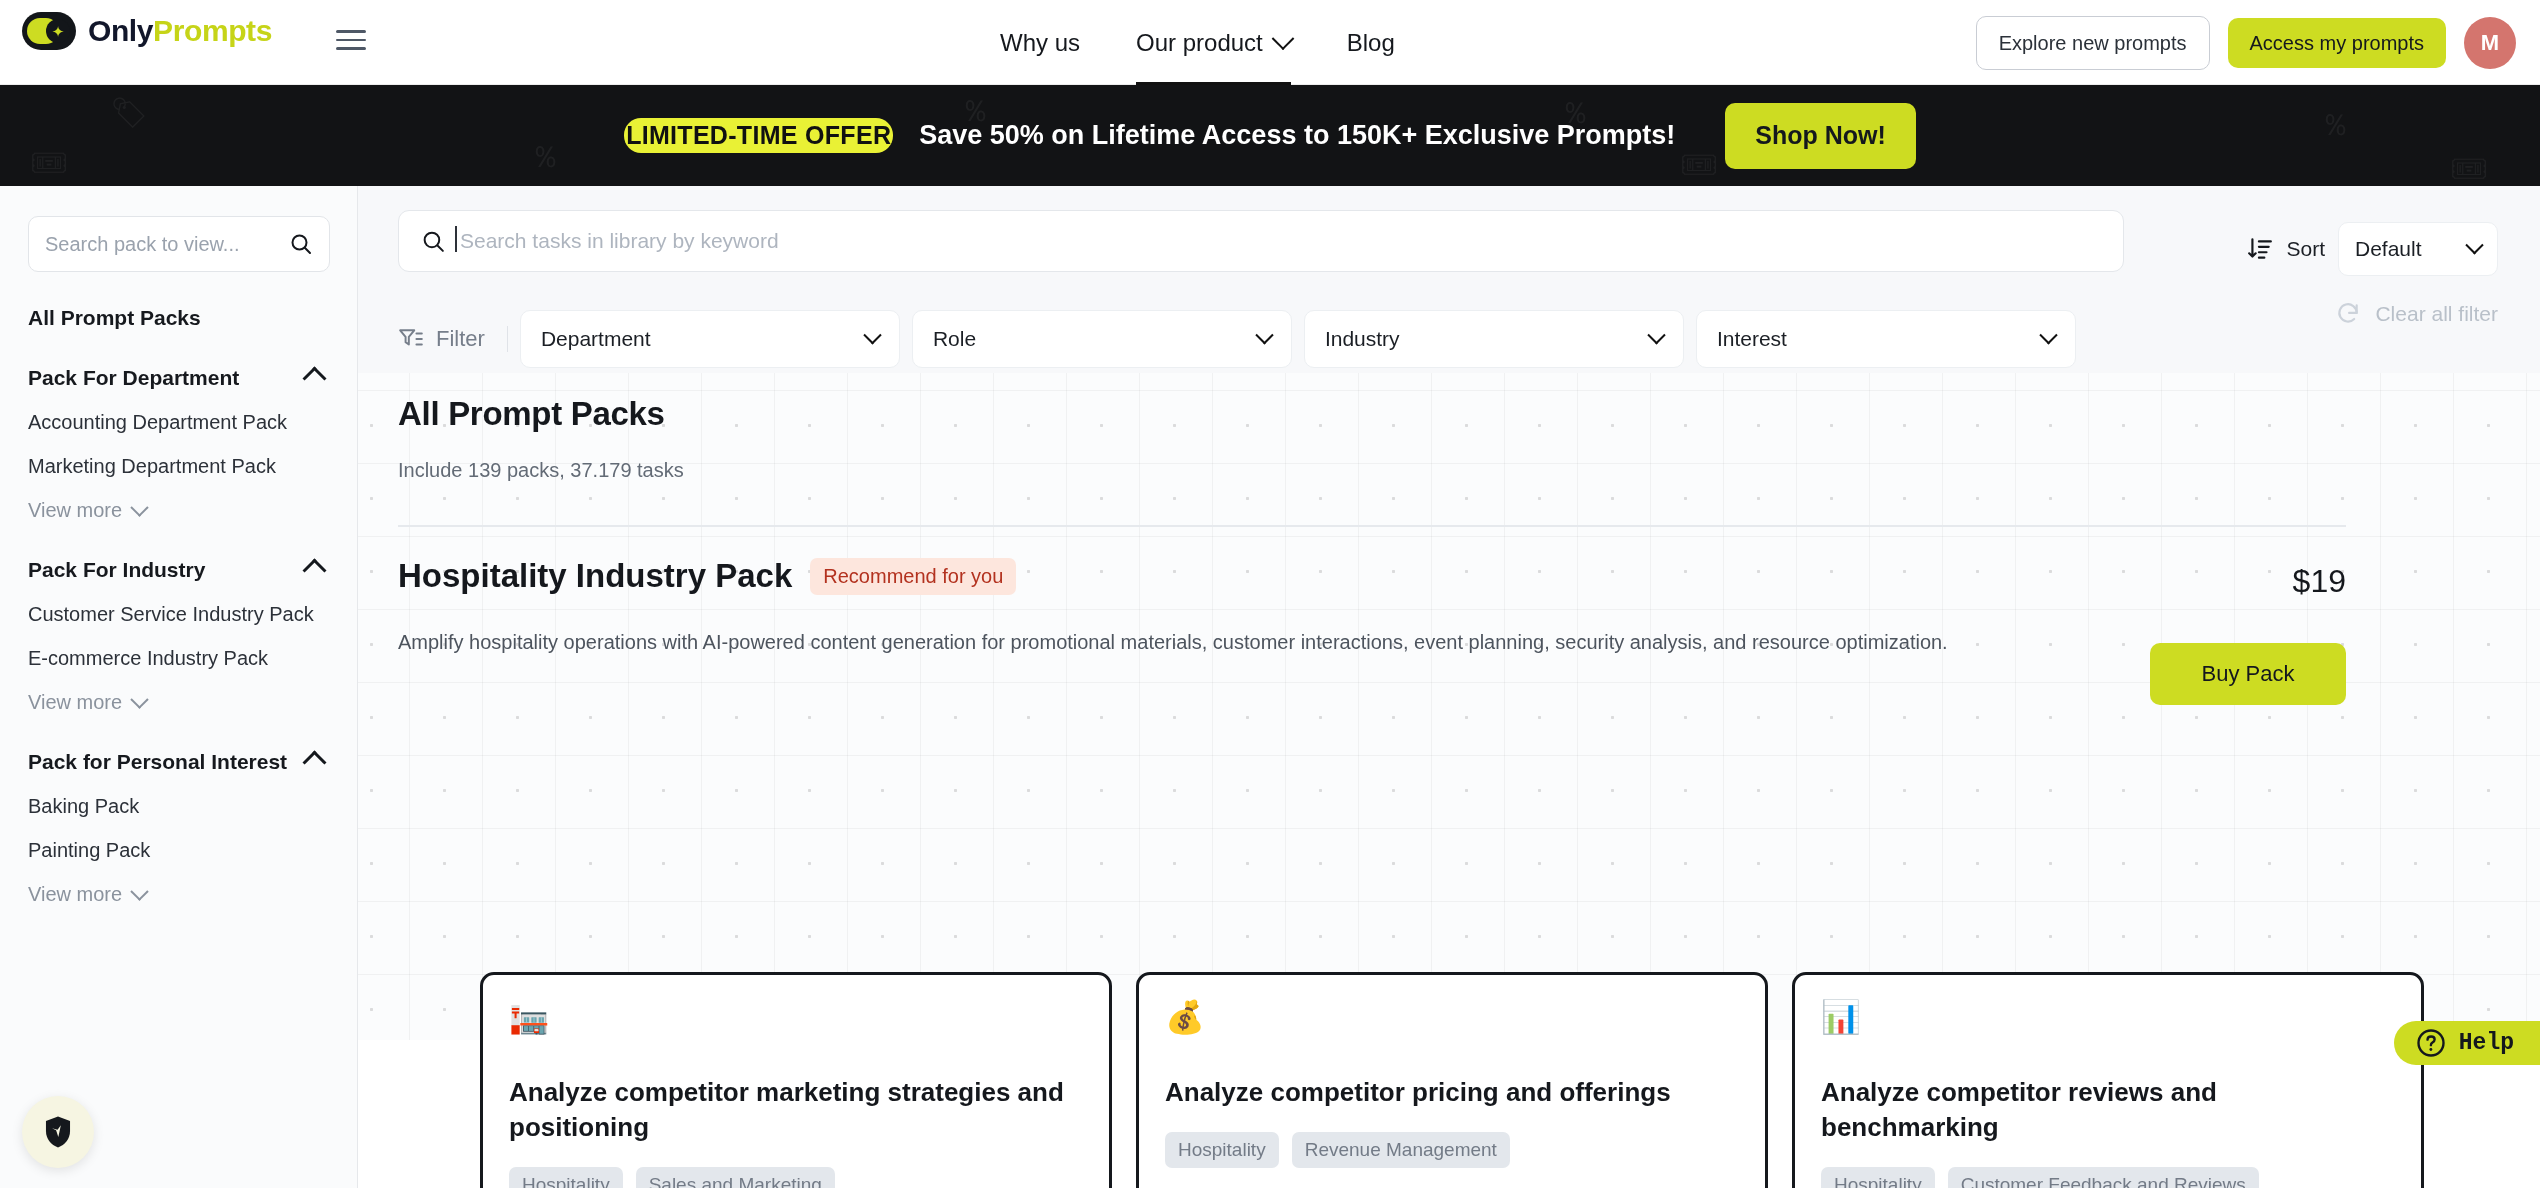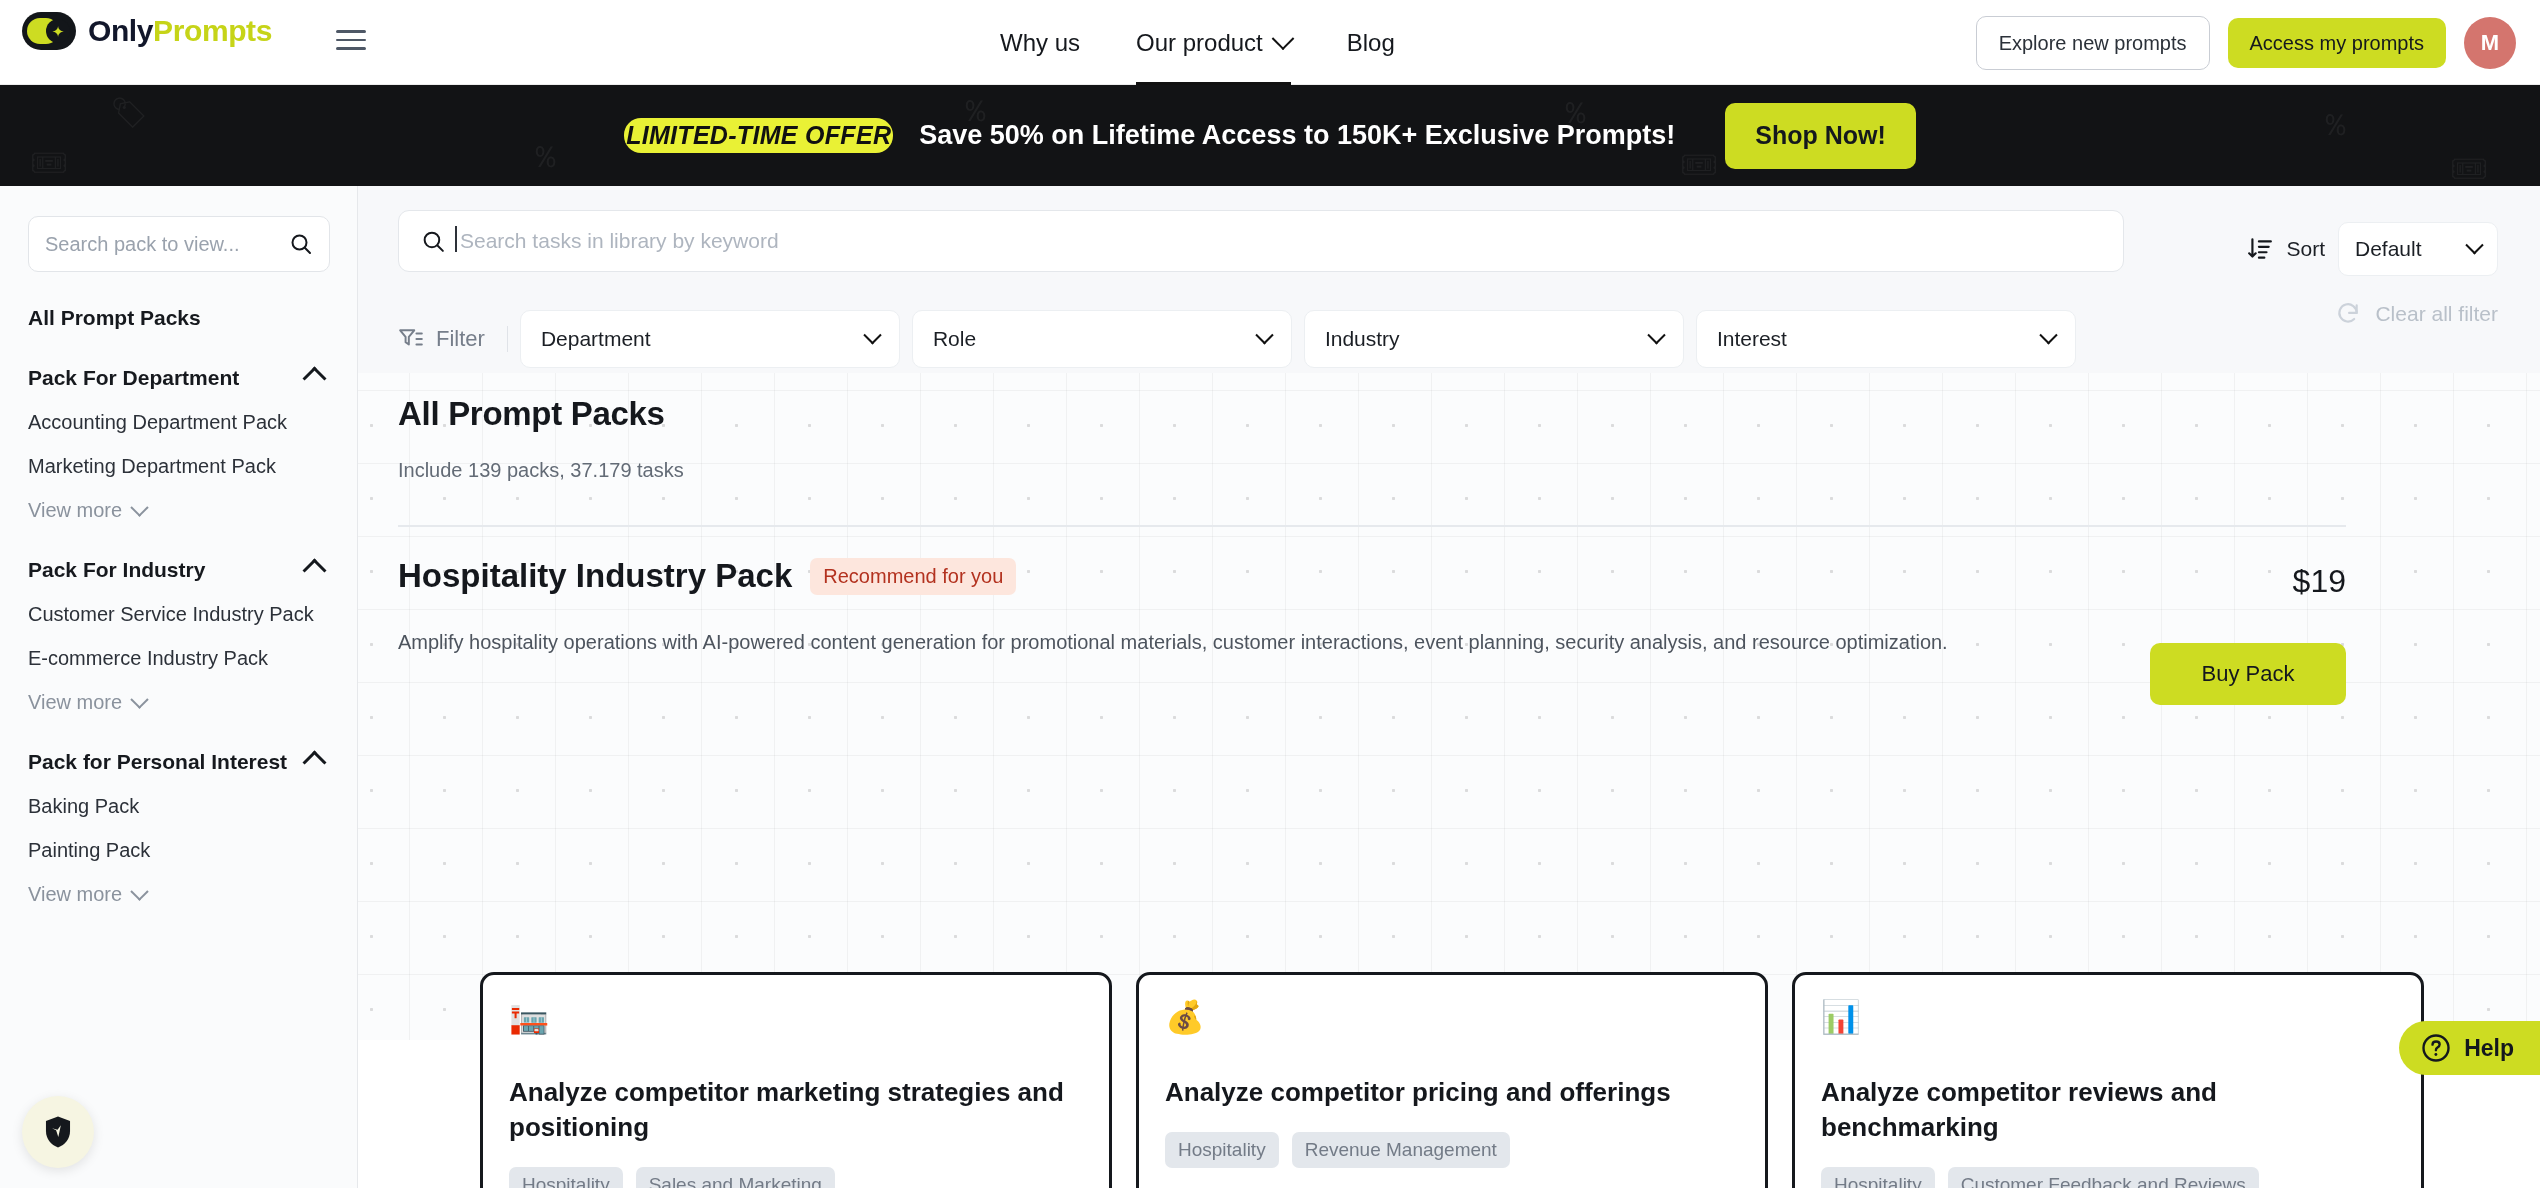--- a/index.html
+++ b/index.html
@@ -70,21 +70,21 @@
   .promo {
     position:absolute; top:85px; left:0; width:2540px; height:101px;
     background:#121315; display:flex; align-items:center; justify-content:center; gap:26px;
     overflow:hidden;
   }
   .promo-deco { position:absolute; inset:0; opacity:.055; pointer-events:none; }
   .promo-deco span {
     position:absolute; color:#fff; font-size:30px;
   }
   .promo-tag {
-    position:relative; background:#e9f135; color:#111; font-weight:800; font-style:italic;
+    position:relative; background:#e9f135; color:#111; font-weight:800; 
     font-size:25px; letter-spacing:.3px; padding:3px 2px; z-index:2;border-radius:17px;
   }
   .promo-text { color:#fff; font-size:27px; font-weight:700; z-index:2; }
   .promo-btn {
     background:#cddc22; color:#14181d; font-size:25px; font-weight:700;
     border:none; border-radius:10px; padding:0 30px; height:66px;
     display:flex; align-items:center; cursor:pointer; z-index:2; margin-left:24px;
   }
 
   
@@ -194,23 +194,23 @@
   }
   .card-icon { font-size:32px; line-height:1; }
   .card-title { font-size:26px; font-weight:700; color:#15181d; margin-top:42px; line-height:1.34; }
   .tags { display:flex; gap:13px; margin-top:22px; flex-wrap:wrap; }
   .tag { background:#e3e7ec; color:#737b87; font-size:19px; border-radius:7px; padding:7px 13px; }
   .card-desc { font-size:20px; color:#2e343c; line-height:1.67; margin-top:20px; }
 
   
   .help-btn {
     position:absolute; right:0px; top:1021px; background:#cddc22; border:none;
-    border-radius:28px 0 0 28px; height:54px; padding:0 26px 0 22px;
+    border-radius:28px 0 0 28px; height:44px; padding:0 26px 0 22px;
     display:flex; align-items:center; gap:13px; cursor:pointer; z-index:40;
-    font-family:Liberation Sans, sans-serif;
+    font-family:Liberation Mono, monospace;
   }
   .help-btn span { font-size:23px; color:#14181d; font-weight:600; }
   .shield-fab {
     position:absolute; left:22px; top:1096px; width:72px; height:72px; border-radius:50%;
     background:#f6f5e2; display:flex; align-items:center; justify-content:center;
     box-shadow:0 3px 12px rgba(0,0,0,.10); cursor:pointer; z-index:40;
   }
   svg { display:block; }
 </style>
 </head>

